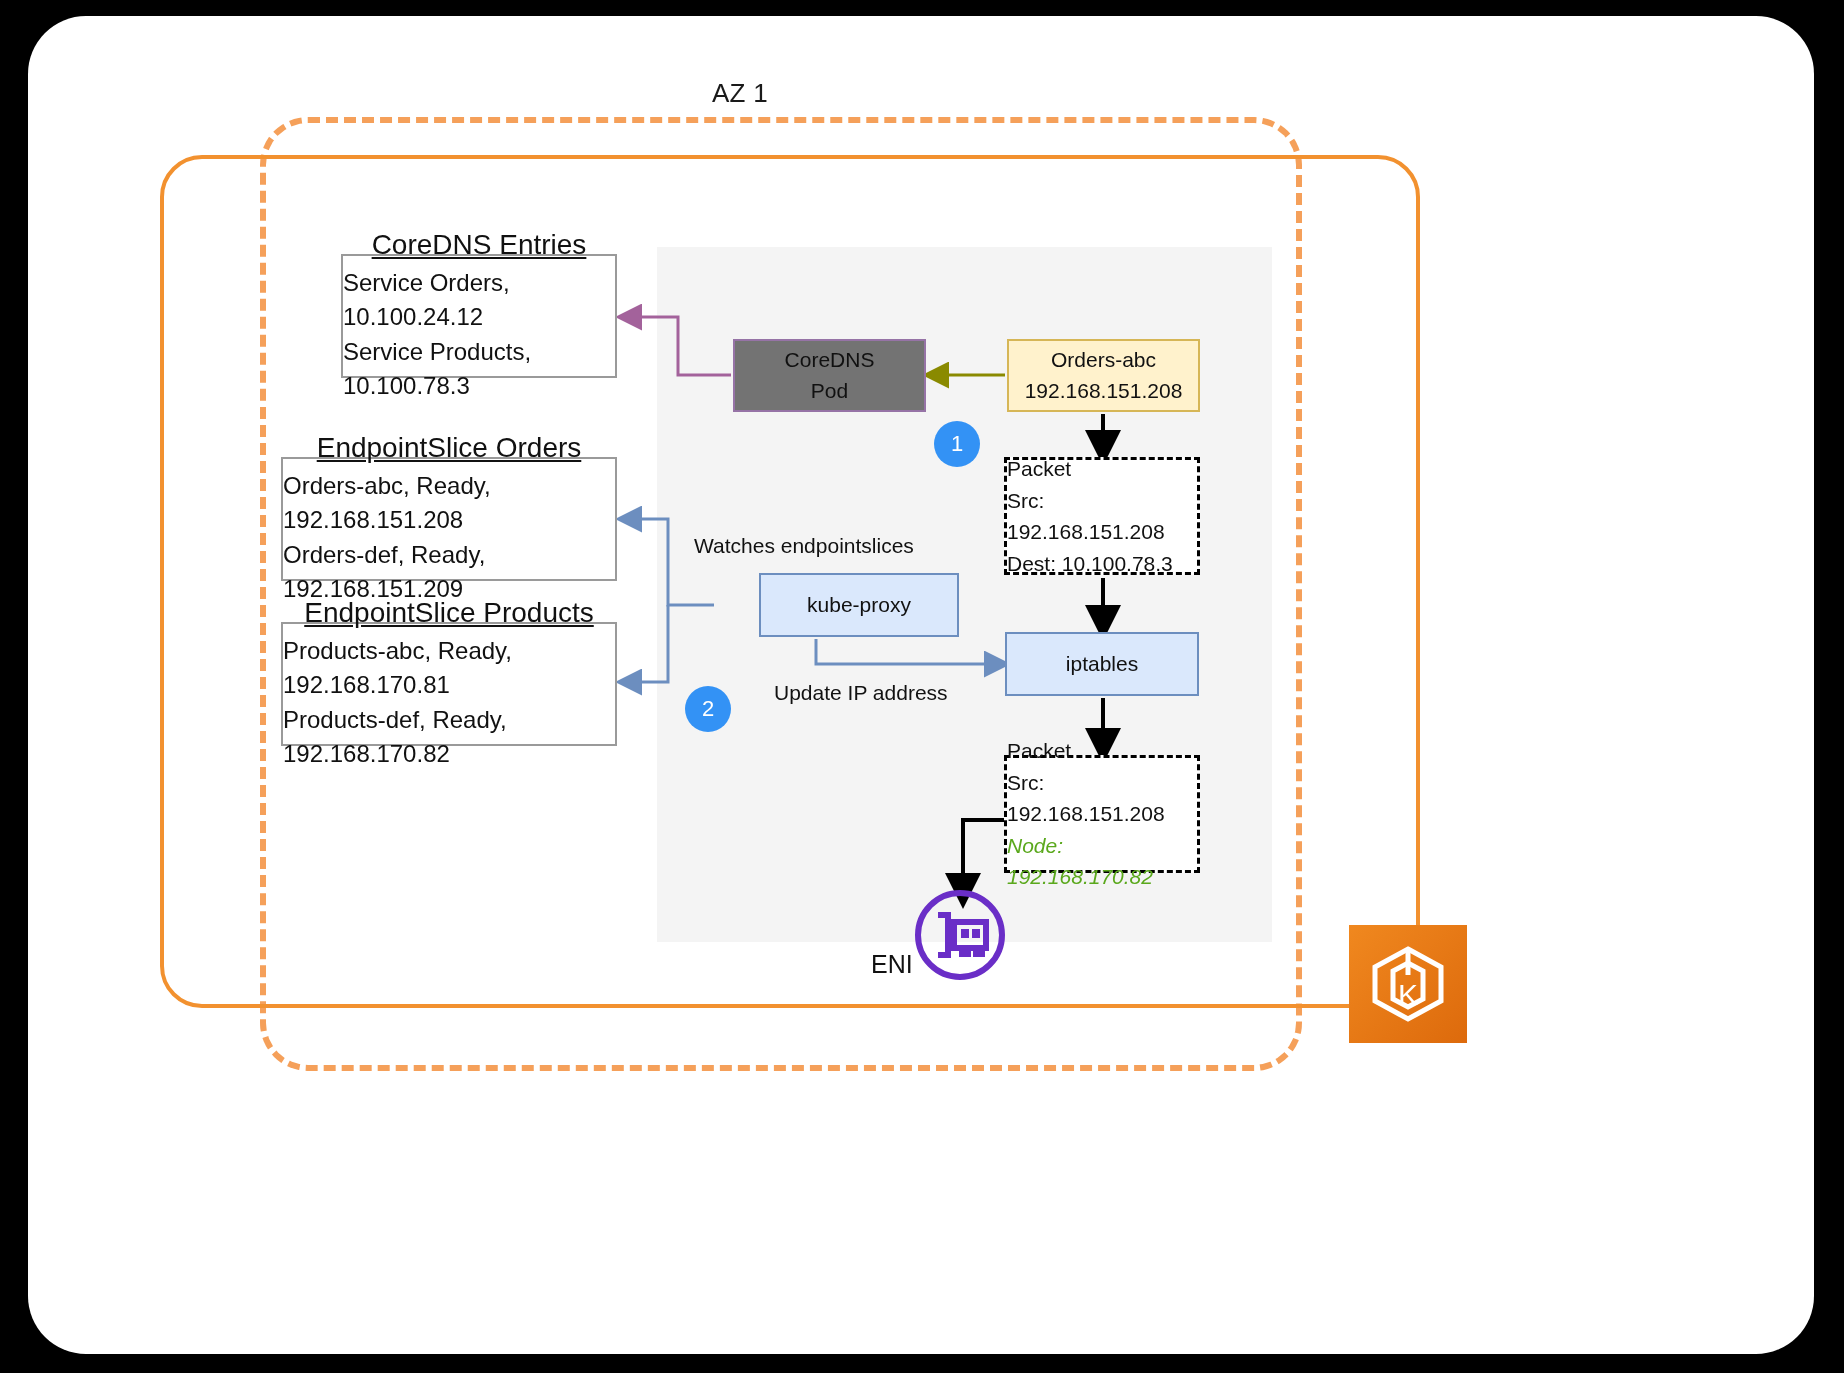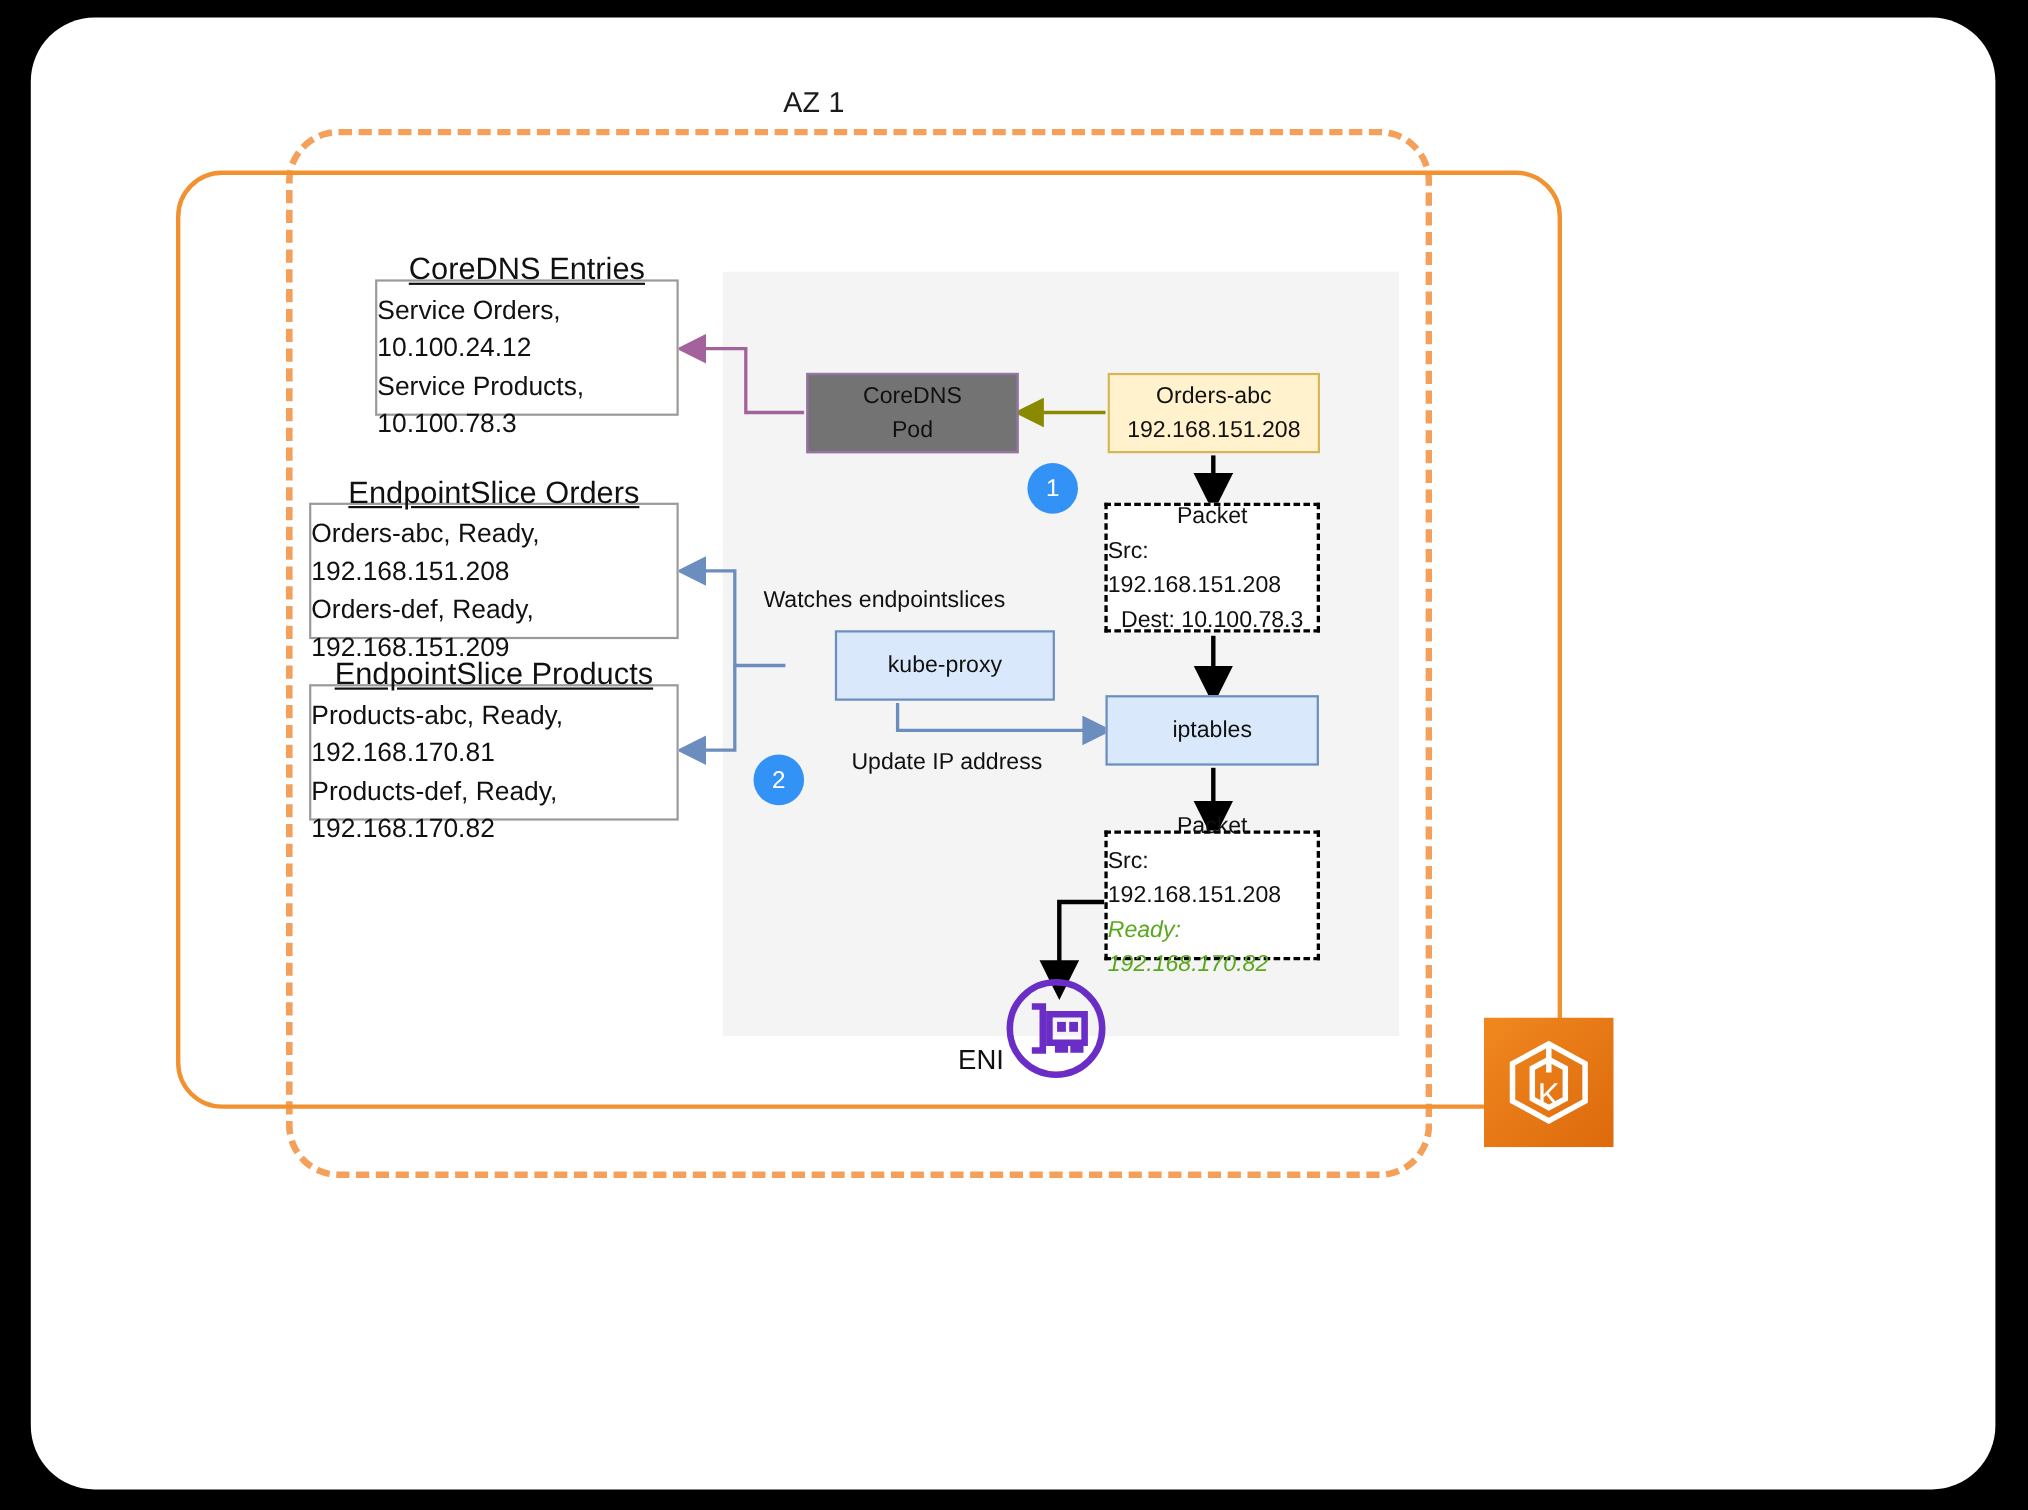--- a/index.html
+++ b/index.html
@@ -139,21 +139,21 @@
   }
 
   
   .packet-box {
     position: absolute;
     box-sizing: border-box;
     border: 3px dashed #000000;
     background: #ffffff;
     display: flex;
     flex-direction: column;
-    align-items: center;
+    align-items: flex-start;
     justify-content: center;
     font-size: 21px;
     color: #111;
     line-height: 1.5;
   }
   .packet-1 { left: 1004px; top: 457px; width: 196px; height: 118px; }
   .packet-2 { left: 1004px; top: 755px; width: 196px; height: 118px; }
   .packet-dest-green {
     color: #5aa81c;
     font-style: italic;
@@ -307,21 +307,21 @@
 
   <div class="packet-box packet-1">
     <div>Packet</div>
     <div>Src: 192.168.151.208</div>
     <div>Dest: 10.100.78.3</div>
   </div>
 
   <div class="packet-box packet-2">
     <div>Packet</div>
     <div>Src: 192.168.151.208</div>
-    <div class="packet-dest-green">Ready: 192.168.170.82</div>
+    <div class="packet-dest-green">Node: 192.168.170.82</div>
   </div>
 
   <div class="badge badge-1">1</div>
   <div class="badge badge-2">2</div>
 
   <div class="conn-label label-watches">Watches endpointslices</div>
   <div class="conn-label label-update">Update IP address</div>
   <div class="conn-label label-eni">ENI</div>
 
   <svg style="position:absolute;left:914px;top:889px;width:92px;height:92px;" viewBox="0 0 92 92">

